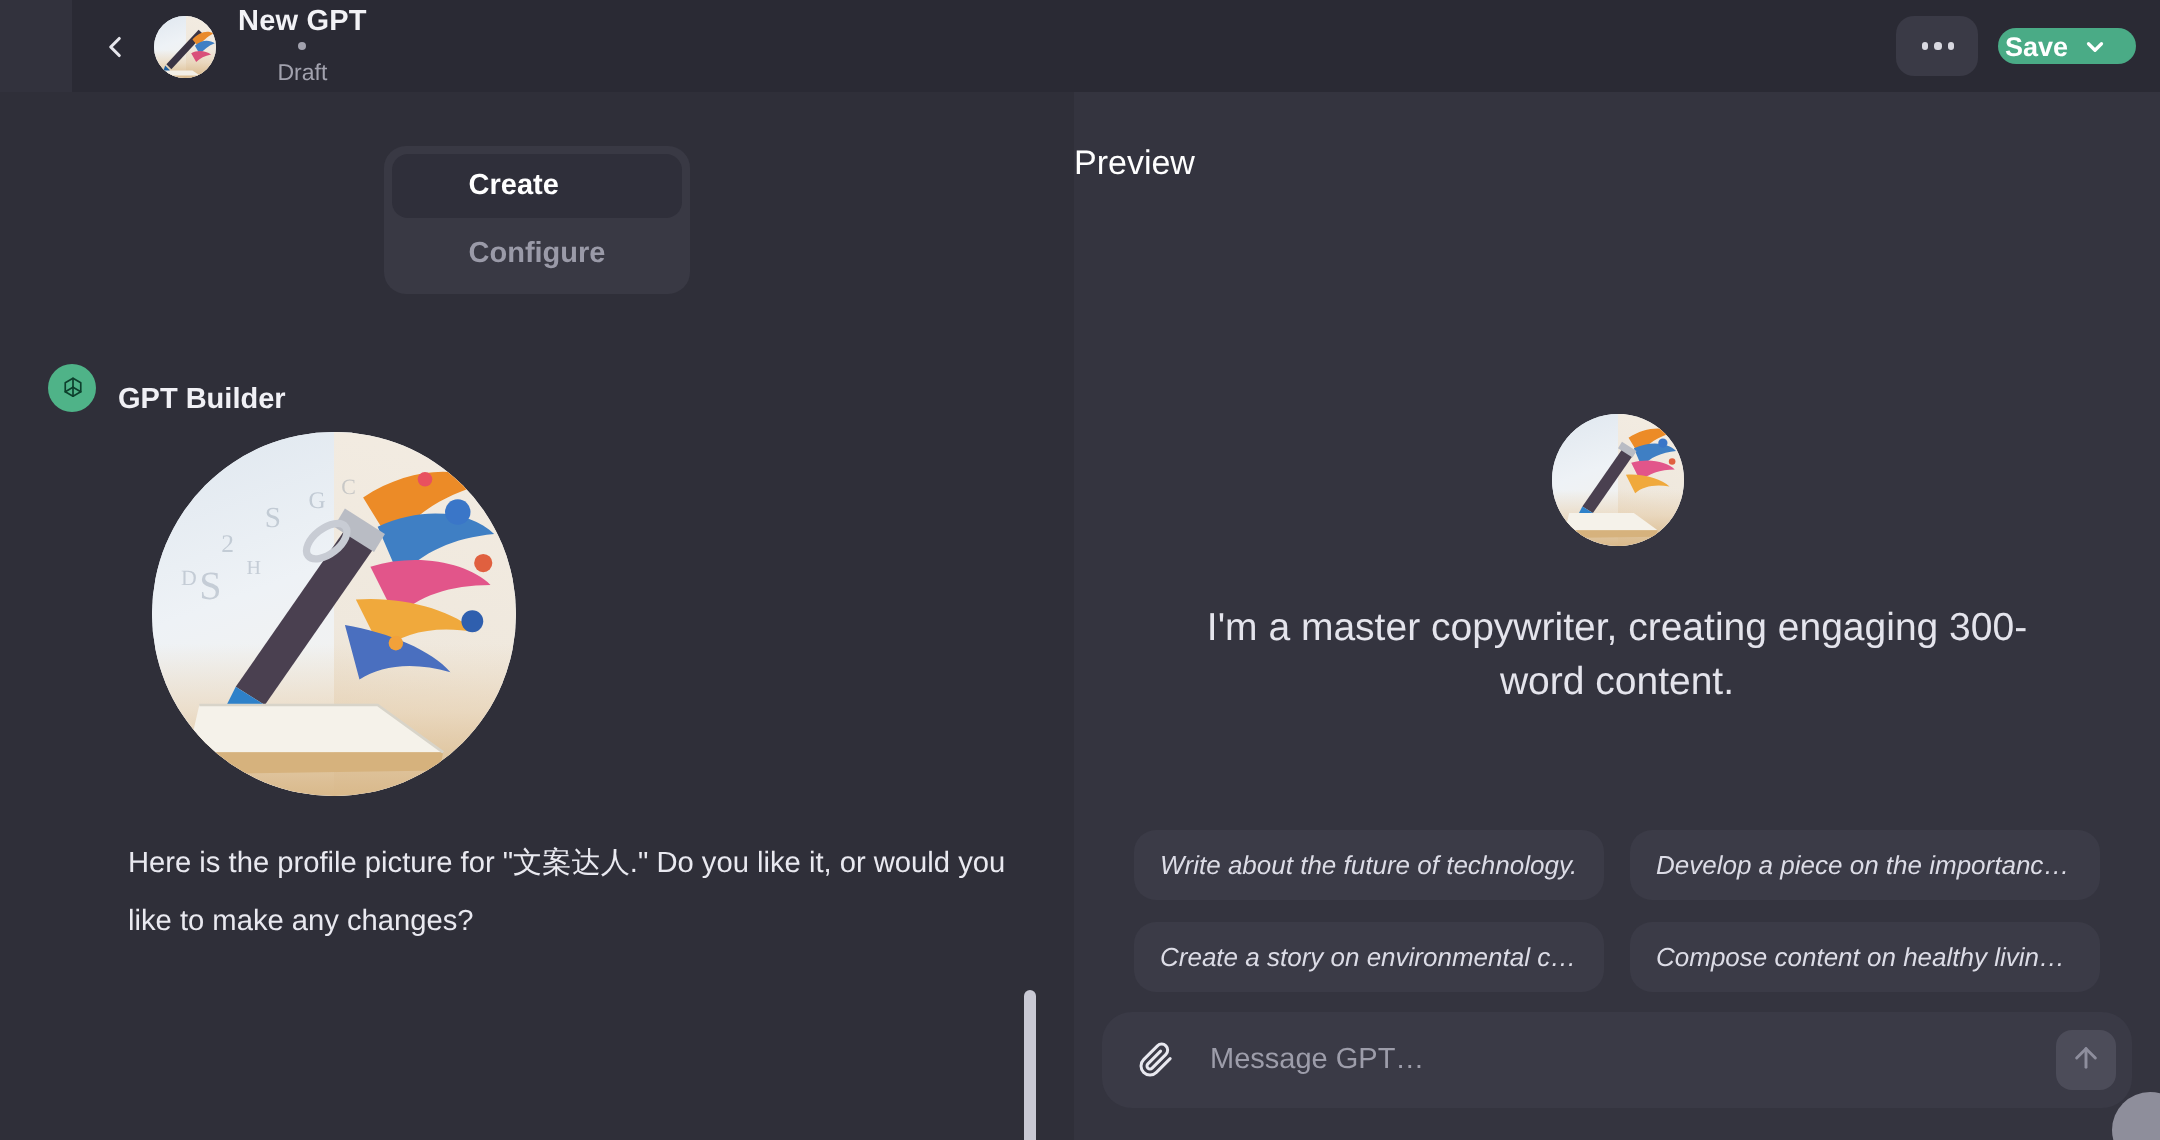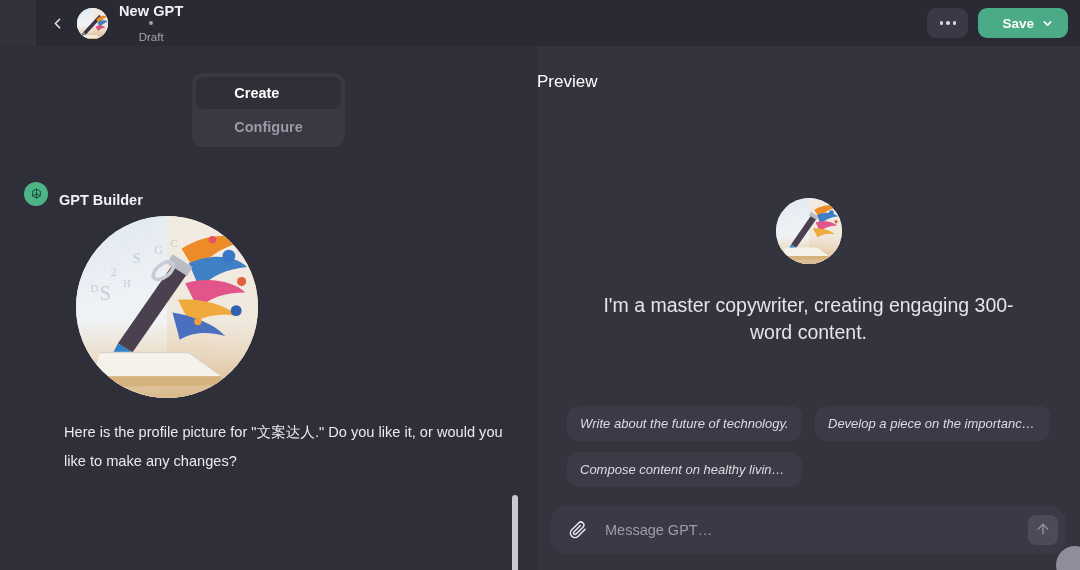--- a/index.html
+++ b/index.html
@@ -57,25 +57,25 @@
 
   .hdr-right { margin-left: auto; display: flex; align-items: center; gap: 10px; }
   .more-btn {
     width: 41px; height: 30px; border-radius: 9px;
     background: #3a3a46;
     display: flex; align-items: center; justify-content: center;
     gap: 3px; cursor: pointer;
   }
   .more-btn i { width: 3.5px; height: 3.5px; border-radius: 50%; background: #d8d8e0; display:block; }
   .save-btn {
-    height: 30px; border-radius: 9px;
+    height: 18px; border-radius: 9px;
     background: #4aab86;
     color: #ffffff; font-size: 13.5px; font-weight: bold;
     display: flex; align-items: center; gap: 7px;
-    padding: 0 14px 0 24px;
+    padding: 0 14px 0 3px;
     cursor: pointer; border: none;
     font-family: "Liberation Sans", sans-serif;
   }
   .save-btn svg { display:block; }
 
   
   .body { flex: 1 1 auto; display: flex; min-height: 0; position: relative; }
   .pane-left {
     width: 537px; flex: 0 0 537px;
     background: #2f2f39;
@@ -181,21 +181,21 @@
 
   
   .preview-head {
     text-align: left;
     color: #ffffff; font-size: 17px; font-weight: normal;
     padding-top: 26px; flex: 0 0 auto;
   }
   .preview-body {
     flex: 1 1 auto;
     display: flex; flex-direction: column;
-    align-items: center; justify-content: center;
+    align-items: center; justify-content: flex-end;
     padding: 0 30px;
     min-height: 0;
   }
   .preview-avatar {
     width: 66px; height: 66px; border-radius: 50%;
     overflow: hidden; margin-top: 97px; position: relative;
   }
   .preview-desc {
     color: #e4e4ec; font-size: 19.5px; line-height: 27px;
     text-align: center; margin-top: 28px; max-width: 420px;
@@ -392,20 +392,23 @@
         <div class="preview-desc">I'm a master copywriter, creating engaging 300-word content.</div>
 
         <div class="chips">
           <div class="chip">
               <span>Write about the future of technology.</span>
             </div>
           <div class="chip">
               <span>Develop a piece on the importance…</span>
             </div>
           <div class="chip">
+              <span>Create a story on environmental co…</span>
+            </div>
+          <div class="chip">
               <span>Compose content on healthy living…</span>
             </div>
         </div>
       </div>
 
       <div class="composer-wrap">
         <div class="composer">
           <div class="clip-btn">
             <svg width="18" height="18" viewBox="0 0 24 24" fill="none" stroke="currentColor" stroke-width="2" stroke-linecap="round" stroke-linejoin="round">
                 <path d="M21.44 11.05l-9.19 9.19a6 6 0 0 1-8.49-8.49l9.19-9.19a4 4 0 0 1 5.66 5.66l-9.2 9.19a2 2 0 0 1-2.83-2.83l8.49-8.48"></path>

